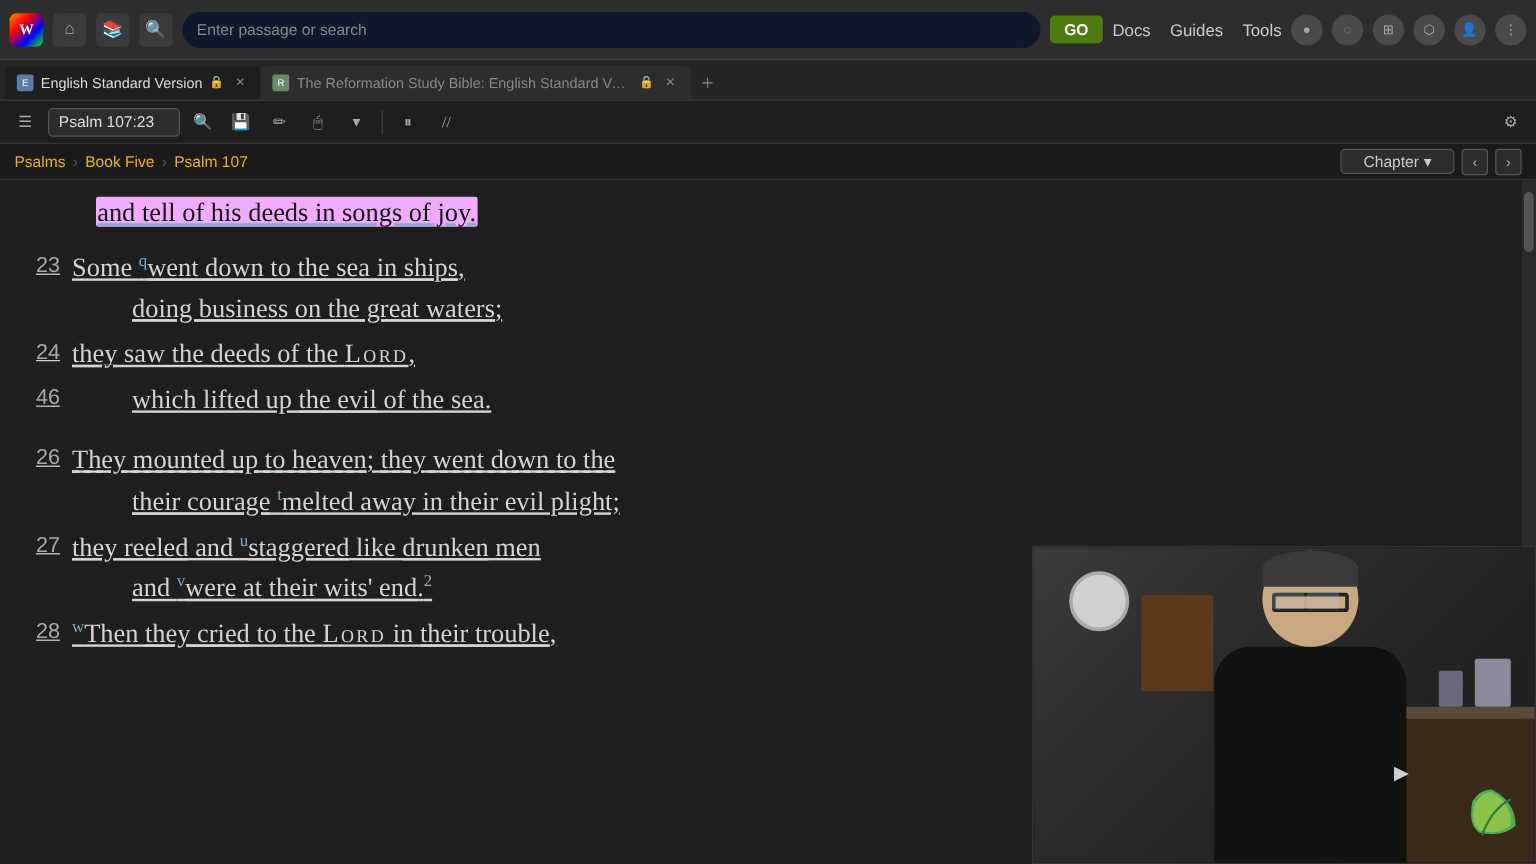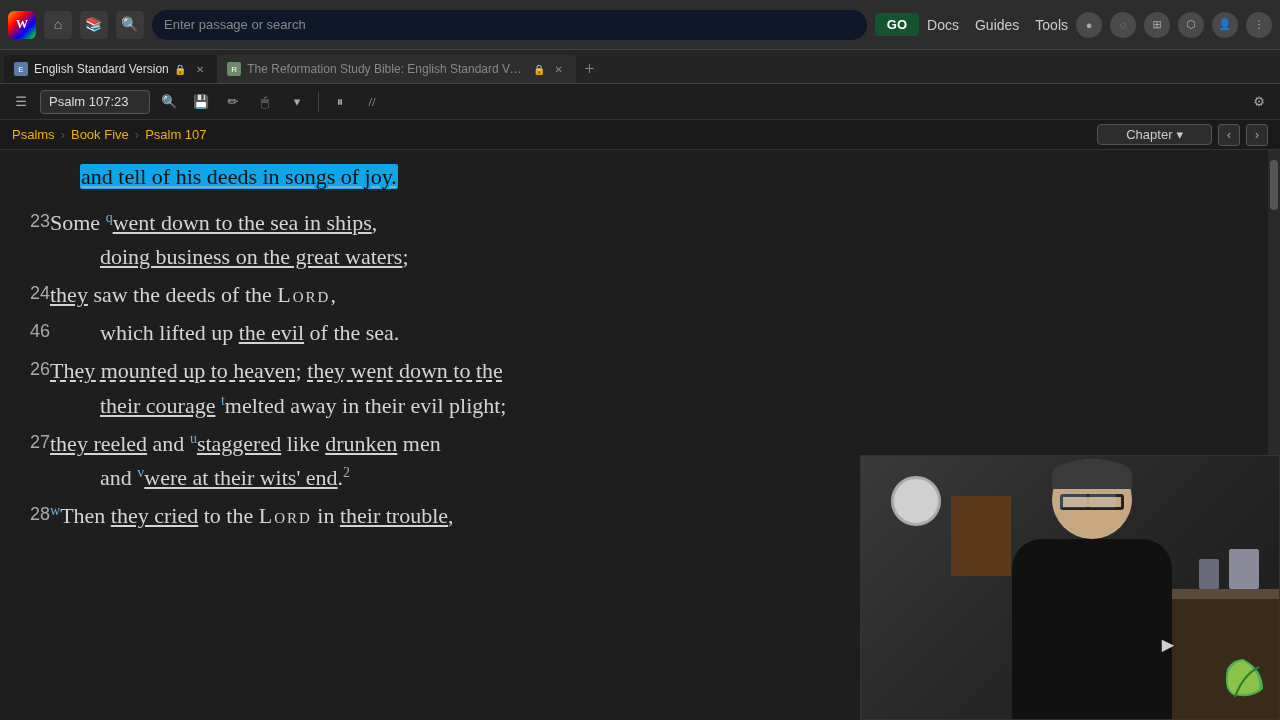--- a/index.html
+++ b/index.html
@@ -36,21 +36,21 @@
       height: 30px;
       display: flex;
       align-items: center;
       padding: 0 12px;
       gap: 8px;
       color: #aaa;
       font-size: 13px;
       font-family: Arial, sans-serif;
     }
     .go-btn {
-      background: #14532d;
+      background: #4d7c0f;
       color: white;
       border: none;
       padding: 4px 12px;
       border-radius: 4px;
       font-size: 13px;
       font-weight: bold;
       cursor: pointer;
       font-family: Arial, sans-serif;
     }
     .browser-menu-items {
@@ -166,21 +166,21 @@
       color: #aaa;
     }
     .breadcrumb-item { color: #eab308; cursor: pointer; }
     .breadcrumb-sep { color: #555; }
     .chapter-btn {
       margin-left: auto;
       background: #2d2d2d;
       border: 1px solid #555;
       border-radius: 4px;
       color: #ccc;
-      padding: 2px 28px;
+      padding: 2px 18px;
       font-size: 13px;
       font-family: Arial, sans-serif;
       cursor: pointer;
       display: flex; align-items: center; gap: 4px;
     }
     .nav-arrow {
       width: 22px; height: 22px;
       background: #2d2d2d;
       border: 1px solid #555;
       border-radius: 3px;
@@ -200,21 +200,23 @@
       padding: 10px 20px;
       overflow: hidden;
       font-size: 22px;
       line-height: 1.55;
       color: #d4d4d4;
       position: relative;
     }
 
     .verse-line {
       display: flex;
+      gap: 10px;
       margin-bottom: 4px;
+      text-decoration: underline;
     }
     .verse-num {
       color: #aaa;
       font-size: 18px;
       min-width: 30px;
       text-align: right;
       padding-top: 2px;
       font-family: Arial, sans-serif;
     }
     .verse-text {
@@ -224,21 +226,21 @@
     }
     .indent { padding-left: 50px; }
 
     
     .xref { text-decoration: underline; color: #d4d4d4; }
     .xref-dashed { text-decoration: underline dashed; color: #d4d4d4; }
     .sup { font-size: 14px; color: #7aadcf; vertical-align: super; }
     .sup-note { font-size: 14px; color: #aaa; vertical-align: super; }
 
     
-    .highlight-yellow { background: #0ea5e9; color: #111; border-radius: 2px; padding: 0 1px; }
+    .highlight-yellow { background: #f0abfc; color: #111; border-radius: 2px; padding: 0 1px; }
 
     
     .top-partial {
       color: #7aadcf;
       font-size: 22px;
       margin-bottom: 12px;
       padding-left: 60px;
       text-decoration: underline;
     }
     .top-partial .highlight-yellow { }
@@ -408,21 +410,21 @@
 
     <div class="verse-line" style="margin-top:4px;">
       <span class="verse-num">46</span>
       <div class="verse-text">
         <div class="indent">
           which lifted up <span class="xref">the evil</span> of the sea.
         </div>
       </div>
     </div>
 
-    <div class="verse-line" style="margin-top:4px;">
+    <div class="verse-line" style="margin-top:16px;">
       <span class="verse-num">26</span>
       <div class="verse-text">
         <div>
           <span class="xref-dashed">They mounted up to heaven</span>; <span class="xref-dashed">they went down to the</span>
         </div>
         <div class="indent">
           <span class="xref">their courage</span> <sup class="sup">t</sup>melted away in their evil plight;
         </div>
       </div>
     </div>

